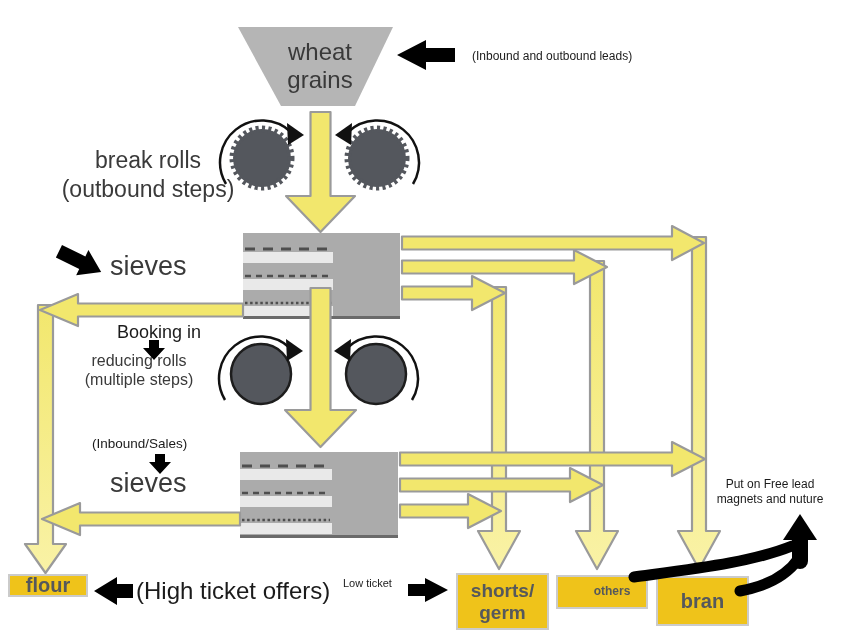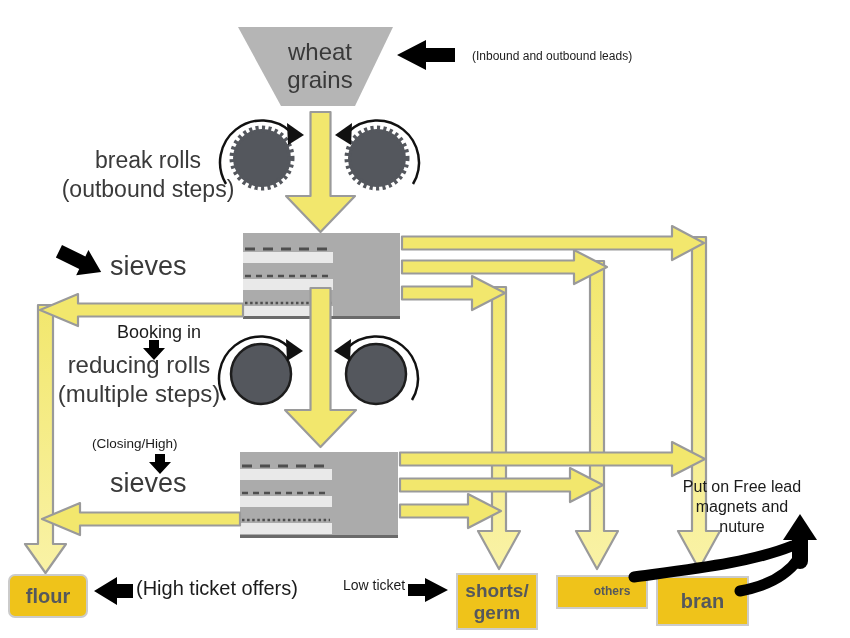--- a/index.html
+++ b/index.html
@@ -97,22 +97,22 @@
     <path class="yellow" d="M402,286.5 L472,286.5 L472,276 L505,293 L472,310 L472,299.5 L402,299.5 Z"></path>
 
     <path class="yellow" d="M400,452.5 L672,452.5 L672,442 L705,459 L672,476 L672,465.5 L400,465.5 Z"></path>
     <path class="yellow" d="M400,478.5 L570,478.5 L570,468 L603,485 L570,502 L570,491.5 L400,491.5 Z"></path>
     <path class="yellow" d="M400,504.5 L468,504.5 L468,494 L501,511 L468,528 L468,517.5 L400,517.5 Z"></path>
 
     <path class="yellow" d="M243,303.5 L78,303.5 L78,294 L40,310 L78,326 L78,316.5 L243,316.5 Z"></path>
     <path class="yellow" d="M240,512.5 L80,512.5 L80,503 L42,519 L80,535 L80,525.5 L240,525.5 Z"></path>
   </svg>
 
-  <div class="obox" style="left:8px;top:574px;width:80px;height:44px;font-size:20px;border-radius:7px;">flour</div>
-  <div class="obox" style="left:456px;top:573px;width:82px;height:57px;font-size:19px;">shorts/
+  <div class="obox" style="left:8px;top:574px;width:80px;height:23px;font-size:20px;">flour</div>
+  <div class="obox" style="left:456px;top:573px;width:93px;height:57px;font-size:19px;">shorts/
 germ</div>
   <div class="obox" style="left:556px;top:575px;width:92px;height:34px;font-size:12px;padding-left:20px;">others</div>
   <div class="obox" style="left:656px;top:576px;width:93px;height:50px;font-size:20px;">bran</div>
 
   <svg id="annot-svg" width="850" height="638" viewBox="0 0 850 638">
     <polygon class="blk" points="397,55 426,40 426,48 455,48 455,62 426,62 426,70"></polygon>
     <g transform="translate(62,245) rotate(26)">
       <polygon class="blk" points="0,0 26,0 26,-7 47,7 26,21 26,14 0,14"></polygon>
     </g>
     <polygon class="blk" points="149,340 159,340 159,348 165,348 154,360 143,348 149,348"></polygon>
@@ -127,22 +127,22 @@
     </g>
   </svg>
 
   <div class="lbl note" style="left:472px;top:49px;font-size:12px;">(Inbound and outbound leads)</div>
   <div class="lbl center" style="left:246px;top:38px;width:148px;font-size:24px;line-height:1.18;">wheat
 grains</div>
   <div class="lbl center" style="left:48px;top:146px;width:200px;font-size:23px;line-height:1.25;">break rolls
 (outbound steps)</div>
   <div class="lbl" style="left:110px;top:251px;font-size:27px;">sieves</div>
   <div class="lbl note" style="left:117px;top:322px;font-size:18px;">Booking in</div>
-  <div class="lbl center" style="left:40px;top:351px;width:198px;font-size:24px;line-height:1.2;text-align:center;">reducing rolls
+  <div class="lbl center" style="left:40px;top:351px;width:198px;font-size:16px;line-height:1.2;text-align:center;">reducing rolls
 (multiple steps)</div>
-  <div class="lbl note" style="left:92px;top:436px;font-size:13.5px;">(Closing/High)</div>
+  <div class="lbl note" style="left:92px;top:436px;font-size:13.5px;">(Inbound/Sales)</div>
   <div class="lbl" style="left:110px;top:468px;font-size:27px;">sieves</div>
-  <div class="lbl note center" style="left:674px;top:477px;width:136px;font-size:16px;line-height:1.25;">Put on Free lead
+  <div class="lbl note center" style="left:702px;top:477px;width:136px;font-size:12px;line-height:1.25;">Put on Free lead
 magnets and nuture</div>
-  <div class="lbl note" style="left:136px;top:577px;font-size:20px;">(High ticket offers)</div>
-  <div class="lbl note" style="left:343px;top:577px;font-size:14px;">Low ticket</div>
+  <div class="lbl note" style="left:136px;top:577px;font-size:24px;">(High ticket offers)</div>
+  <div class="lbl note" style="left:343px;top:577px;font-size:11px;">Low ticket</div>
 
 </div>
 
 </body></html>

